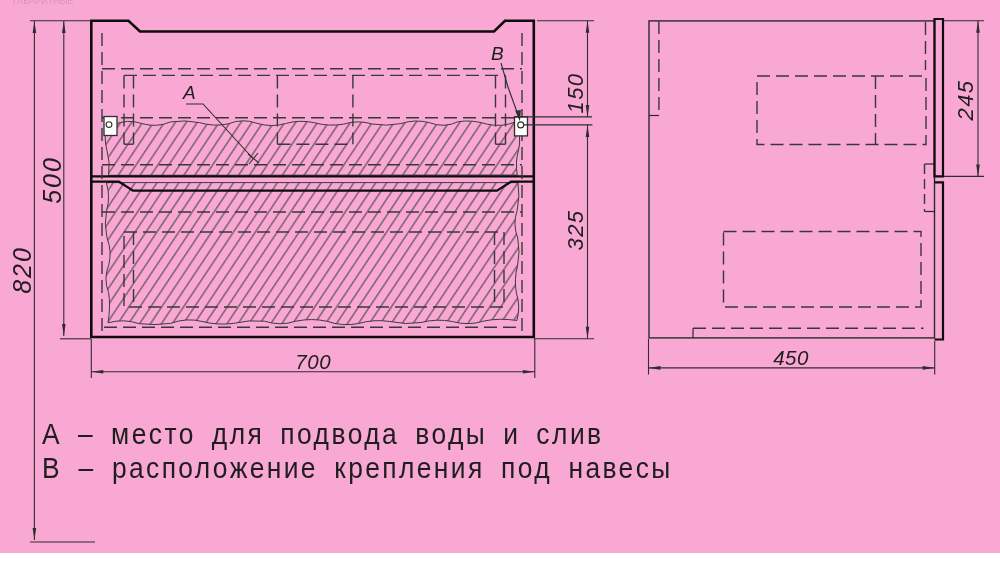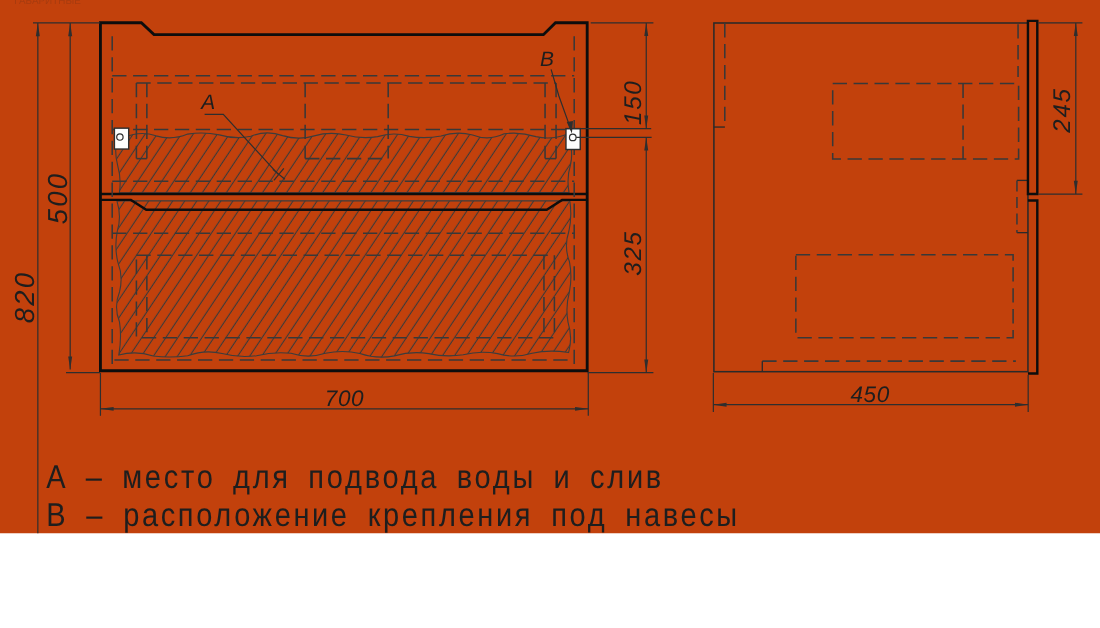--- a/index.html
+++ b/index.html
@@ -1,16 +1,16 @@
 <!DOCTYPE html>
 <html><head>
 <meta charset="utf-8">
 <style>
 html,body{margin:0;padding:0;background:#ffffff;}
-#c{position:relative;width:1000px;height:485px;background:#c2410c;overflow:hidden;}
+#c{position:relative;width:1000px;height:553px;background:#f9a8d4;overflow:hidden;}
 svg{position:absolute;top:0;left:0;}
 text{font-family:"Liberation Sans",sans-serif;fill:#1e1e1e;}
 .dim{font-style:italic;}
 </style>
 </head>
 <body>
 <div id="c">
 <svg width="1000" height="571" viewBox="0 0 1000 571">
 <defs>
 <pattern id="h" width="10.9" height="9.1" patternUnits="userSpaceOnUse" patternTransform="rotate(-56.3)">

